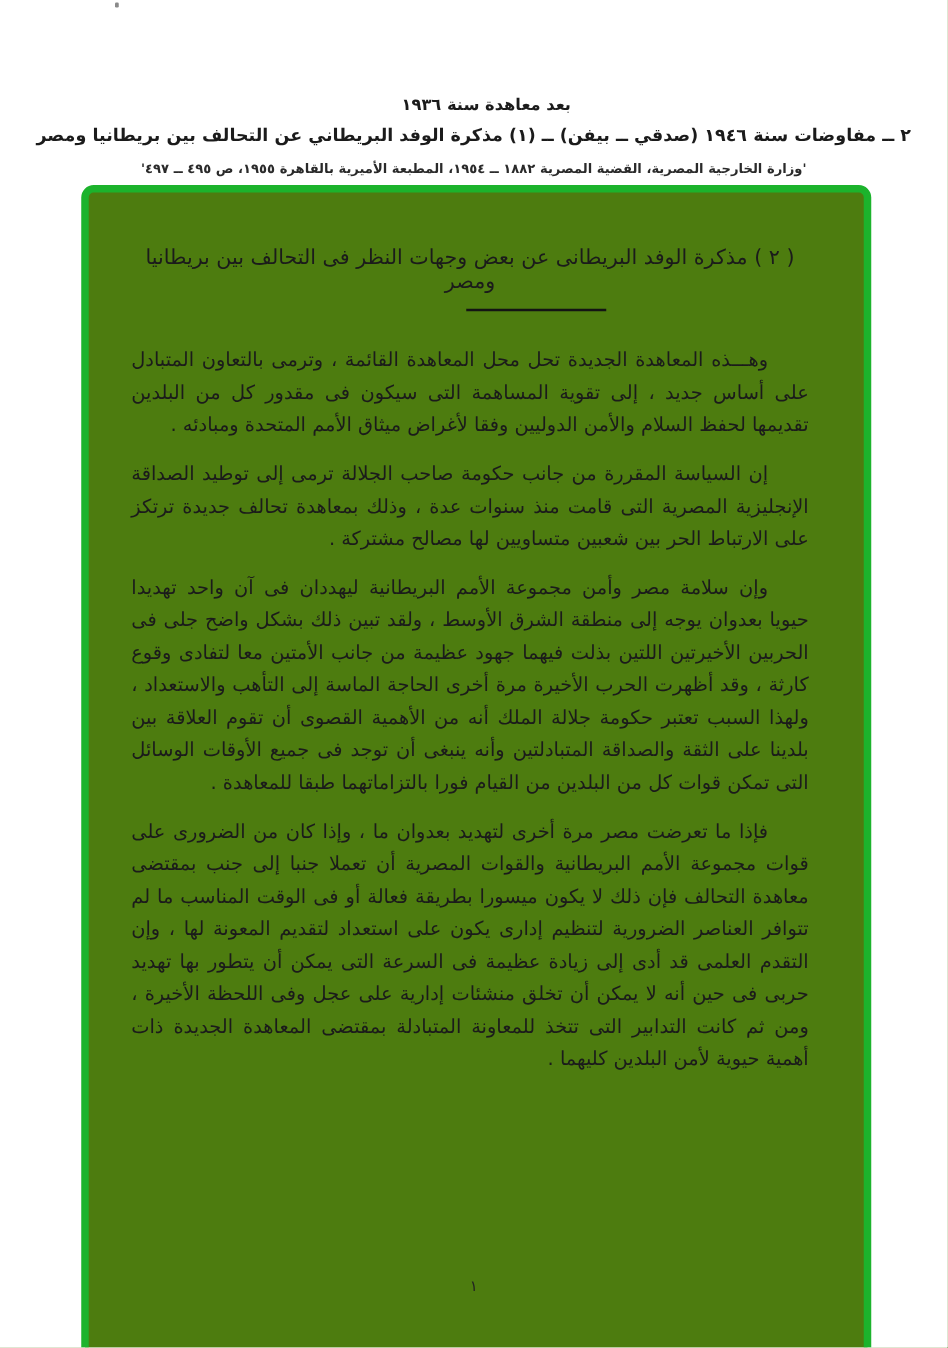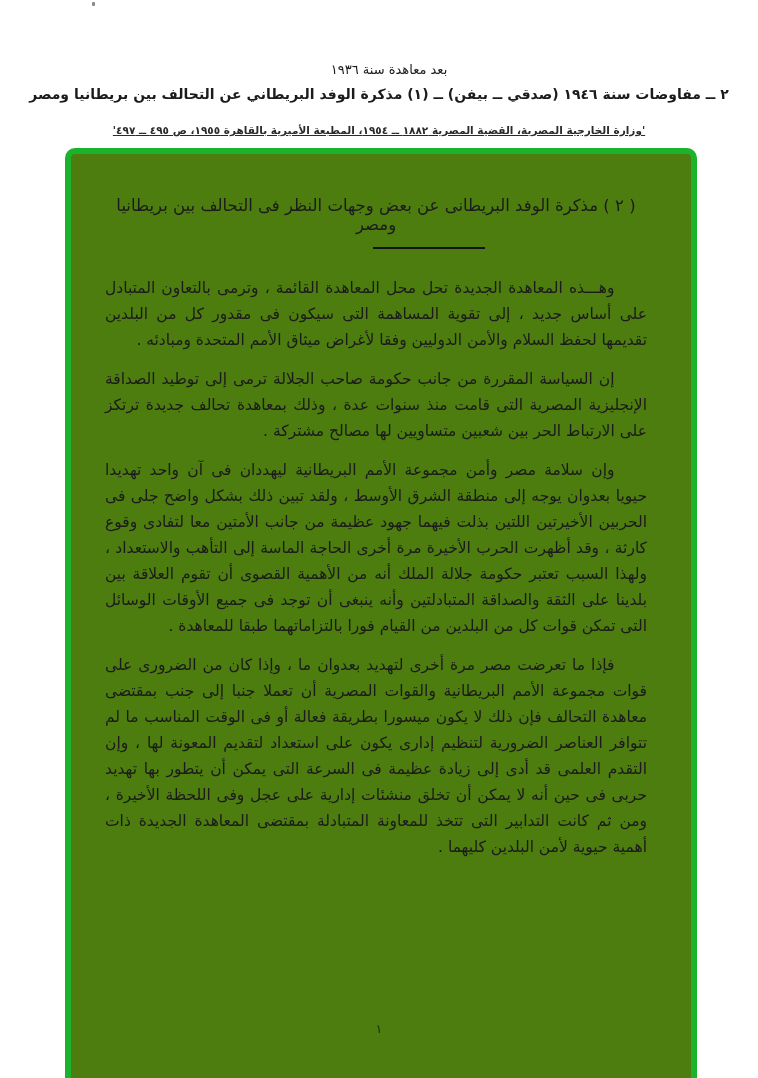--- a/index.html
+++ b/index.html
@@ -28,35 +28,34 @@
   .header {
     position: absolute;
     top: 62px;
     left: 0;
     width: 100%;
     text-align: center;
     direction: rtl;
   }
   .header-line1 {
     font-size: 13px;
-    font-weight: normal;
-    margin: 0 0 9px 0;
+    font-weight: bold;
+    margin: 15px 0 9px 0;
     padding-left: 20px;
   }
   .header-line2 {
     font-size: 14px;
     font-weight: bold;
-    margin: 0 0 22px 0;
+    margin: 0 0 12px 0;
   }
   .header-line3 {
     font-size: 10.5px;
     font-weight: bold;
     margin: 0;
     color: #2a2a2a;
-    text-decoration: underline;
   }
   .green-frame {
     position: absolute;
     left: 65px;
     top: 148px;
     width: 632px;
     height: 1070px;
     box-sizing: border-box;
     border: 6px solid #1cb32c;
     border-radius: 10px;

